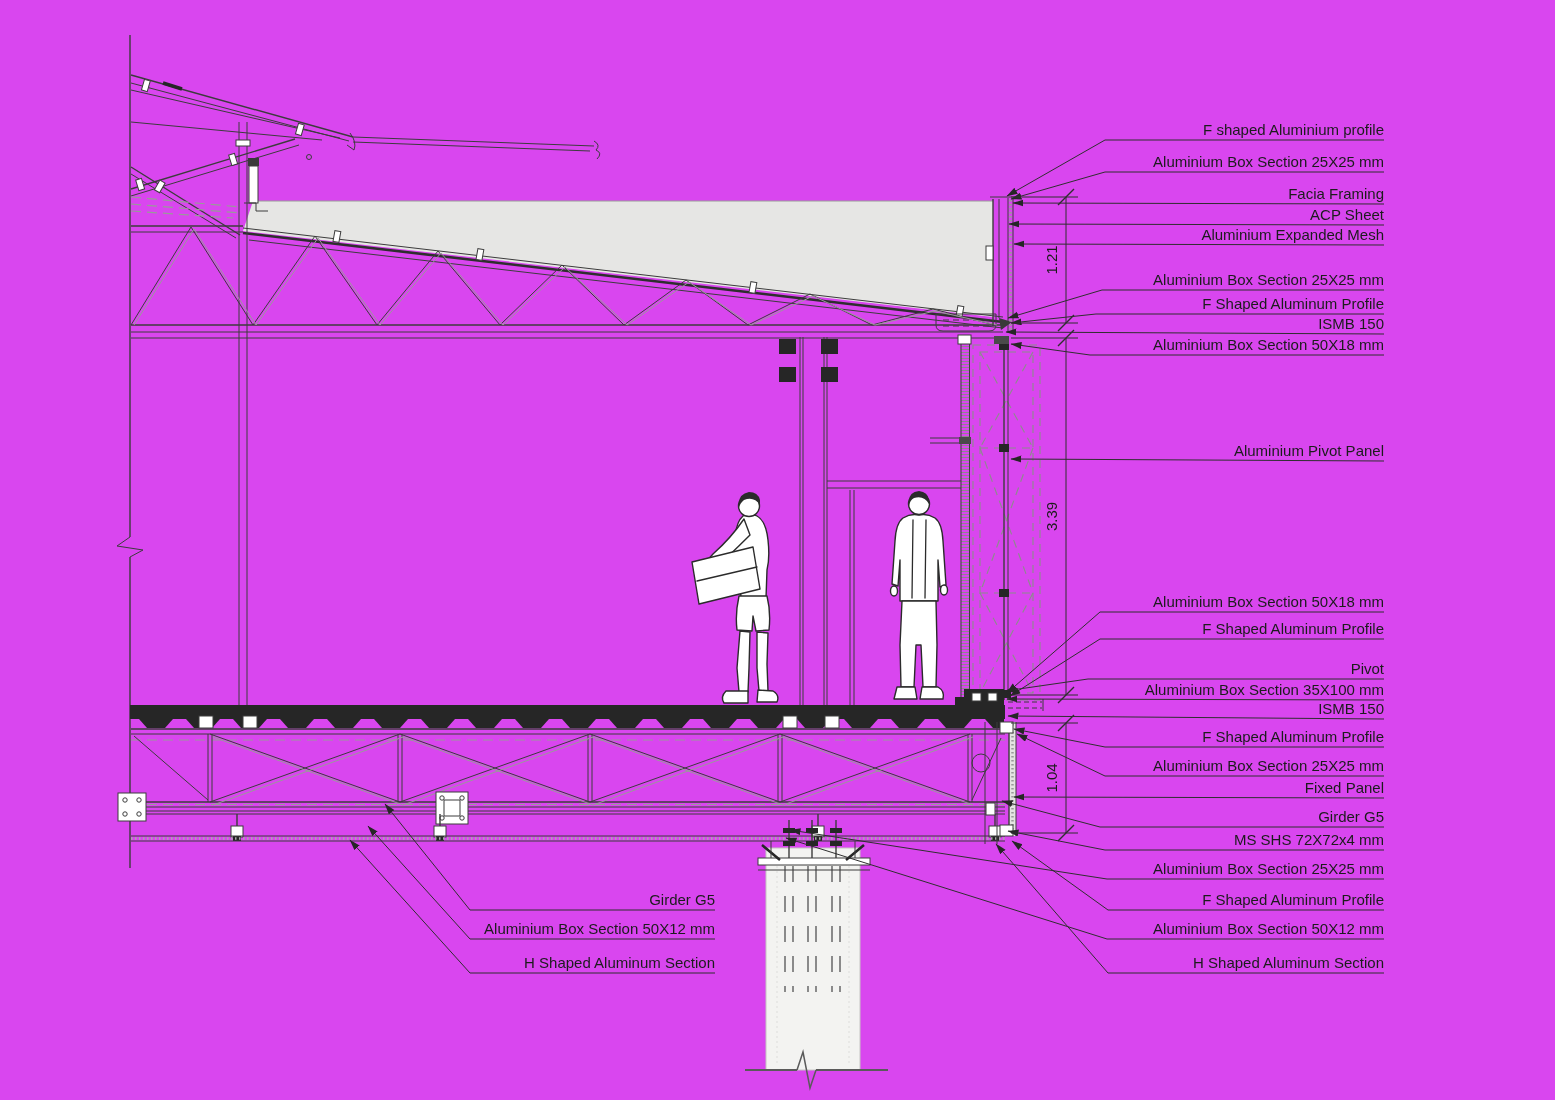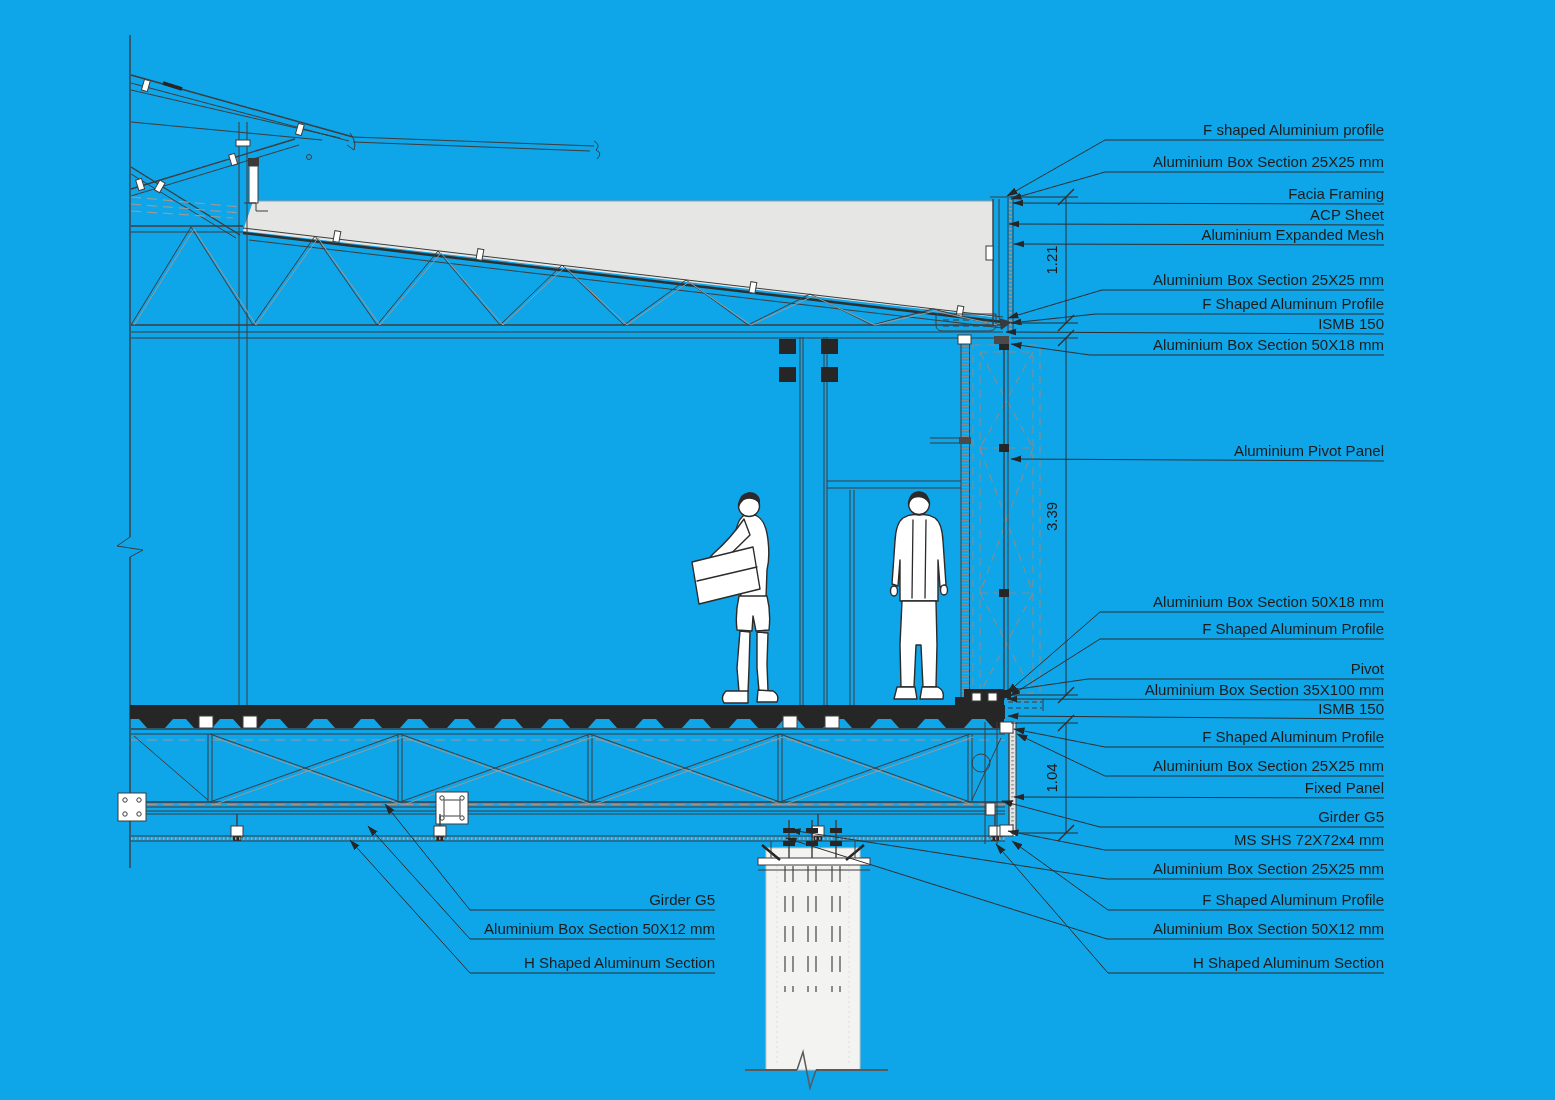--- a/index.html
+++ b/index.html
@@ -1,16 +1,16 @@
 <!DOCTYPE html>
 <html><head>
 <meta charset="utf-8">
 <style>
   html,body{margin:0;padding:0;background:#fff;}
-  #stage{position:relative;width:1555px;height:1100px;background:#0ea5e9;overflow:hidden;
+  #stage{position:relative;width:1555px;height:1100px;background:#d946ef;overflow:hidden;
          font-family:"Liberation Sans", sans-serif;}
   svg{position:absolute;left:0;top:0;}
   .ln{stroke:#3c3c3c;stroke-width:1;fill:none;}
   .ln14{stroke:#3c3c3c;stroke-width:1.4;fill:none;}
   .thk{stroke:#2e2e2e;stroke-width:2.6;fill:none;}
   .lt{stroke:#9a9a9a;stroke-width:1;fill:none;}
   .dash{stroke:#9a9a9a;stroke-width:1.2;fill:none;stroke-dasharray:10 6;}
   .pdash{stroke:#8c8c8c;stroke-width:1.1;fill:none;stroke-dasharray:8 6;}
   .dark{fill:#262626;stroke:none;}
   .wht{fill:#ffffff;stroke:#3c3c3c;stroke-width:1;}

